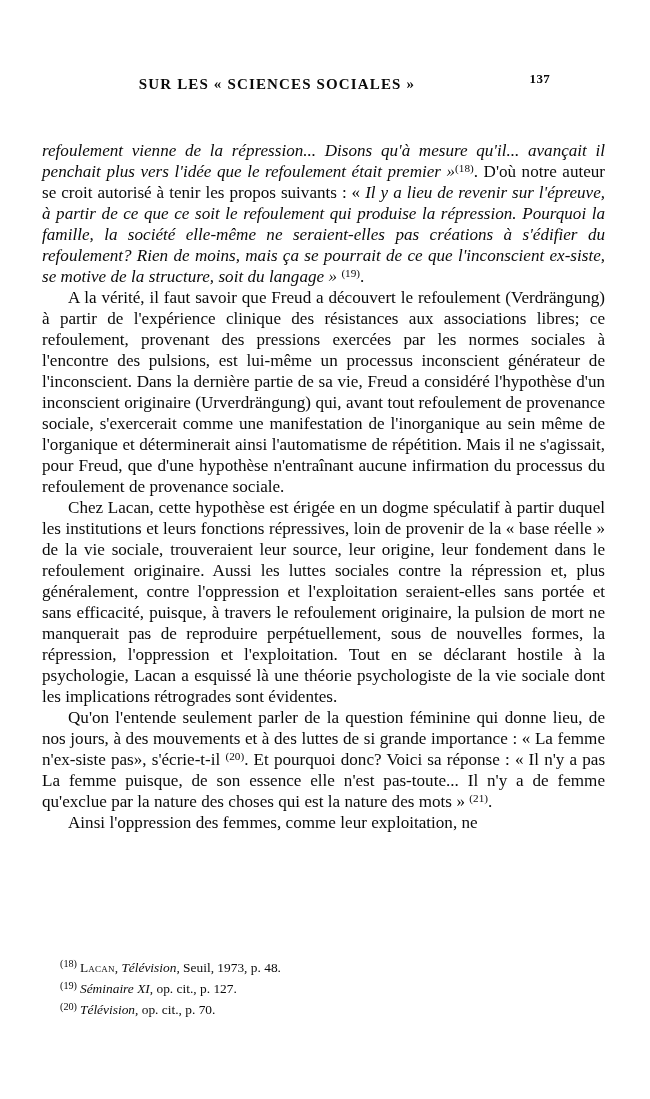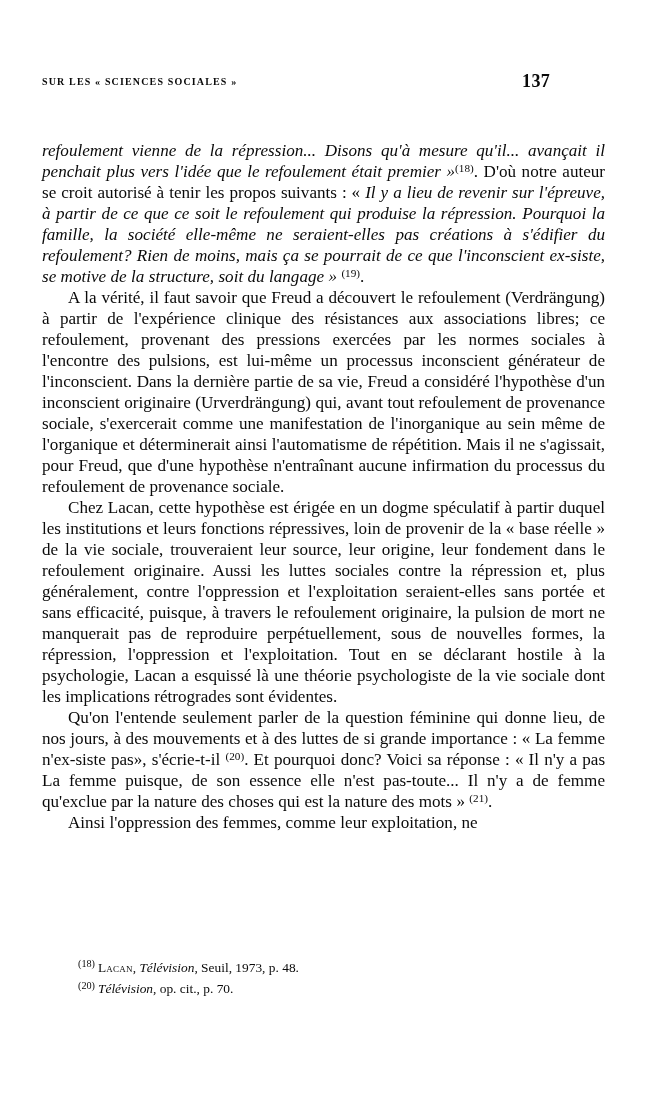--- a/index.html
+++ b/index.html
@@ -30,30 +30,31 @@
     left: 42px;
     top: 76px;
     width: 563px;
     height: 20px;
   }
   .running-head {
     position: absolute;
     left: 0;
     top: 0;
     width: 470px;
-    font-size: 10px;
+    text-align: center;
+    font-size: 15px;
     font-weight: bold;
     letter-spacing: 1.15px;
     white-space: nowrap;
   }
   .folio {
     position: absolute;
     right: 55px;
     top: -5px;
-    font-size: 18px;
+    font-size: 13px;
     font-weight: bold;
     letter-spacing: 0.3px;
   }
 
   
   .textblock {
     position: absolute;
     left: 42px;
     top: 104px;
     width: 563px;
@@ -86,21 +87,21 @@
     line-height: 0;
   }
   .fnwrap {
     font-style: normal;
     font-size: 17.1px;
   }
 
   
   .footnotes {
     position: absolute;
-    left: 78px;
+    left: 60px;
     top: 957px;
     width: 480px;
   }
   .footnote {
     font-size: 13.4px;
     line-height: 21.2px;
     white-space: nowrap;
   }
   .footnote .fn-mark {
     font-size: 10.2px;
@@ -137,19 +138,20 @@
     <p class="para indent"><span>Qu'on l'entende seulement parler de la question féminine qui donne lieu, de nos jours, à des mouvements et à des luttes de si grande importance : «</span> <span class="i">La femme n'ex-siste pas</span><span>», s'écrie-t-il</span> <span class="fnwrap"><sup class="fn">(20)</sup></span><span>. Et pourquoi donc? Voici sa réponse : «</span> <span class="i">Il n'y a pas La femme puisque, de son essence elle n'est pas-toute... Il n'y a de femme qu'exclue par la nature des choses qui est la nature des mots »</span> <span class="fnwrap"><sup class="fn">(21)</sup></span><span>.</span></p>
 
     <p class="para indent">Ainsi l'oppression des femmes, comme leur exploitation, ne</p>
 
   </div>
 
   <div class="footnotes">
 
     <div class="footnote"><span class="fn-mark">(18)</span><span class="sc">Lacan</span><span>, </span><span class="ti">Télévision</span><span>, Seuil, 1973, p. 48.</span></div>
 
+    <div class="footnote"><span class="fn-mark">(19)</span><span class="sc"></span><span></span><span class="ti">Séminaire XI</span><span>, op. cit., p. 127.</span></div>
 
     <div class="footnote"><span class="fn-mark">(20)</span><span class="sc"></span><span></span><span class="ti">Télévision</span><span>, op. cit., p. 70.</span></div>
 
 
   </div>
 
 </div>
 
 </body></html>

